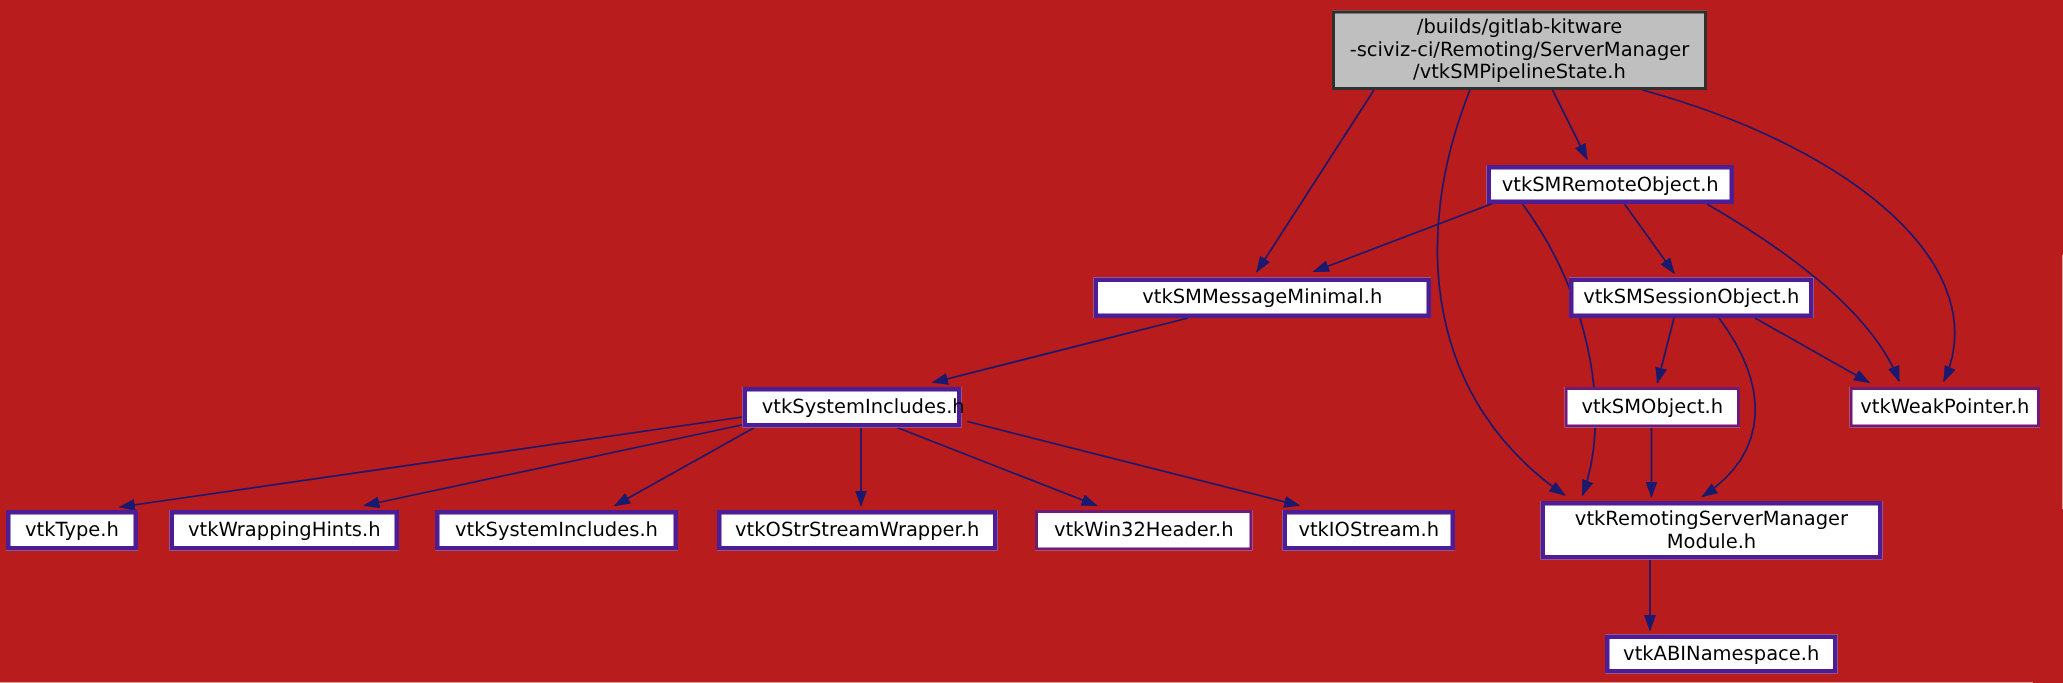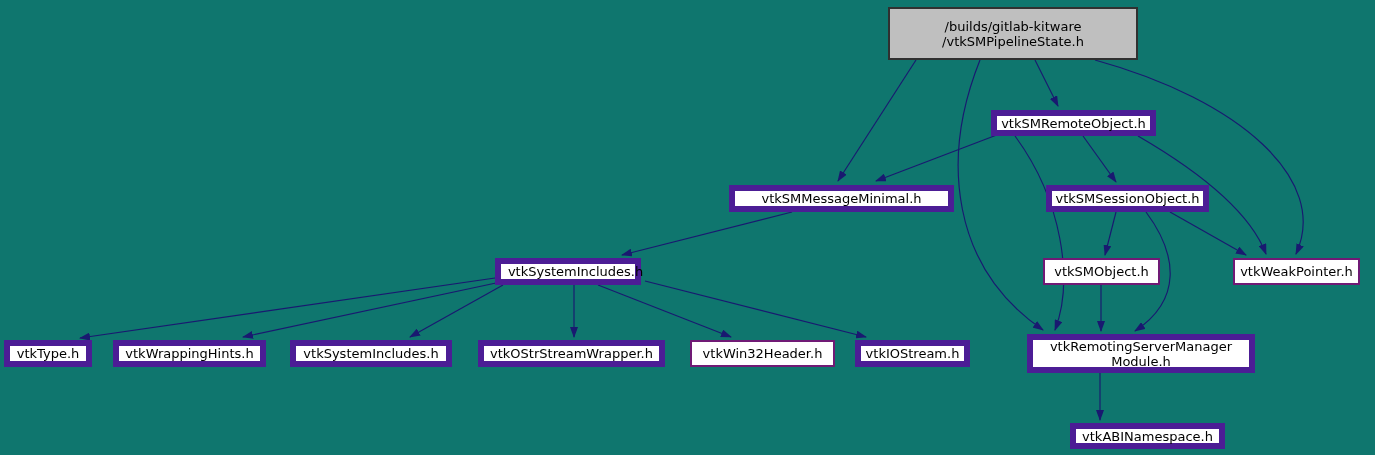--- a/index.html
+++ b/index.html
@@ -1,24 +1,24 @@
 <!DOCTYPE html>
 <html><head>
 <meta charset="utf-8">
 <style>
   html,body{margin:0;padding:0;background:#ffffff;}
   #canvas{
-    position:relative;width:1375px;height:455px;background:#0f766e;
+    position:relative;width:1375px;height:455px;background:#b91c1c;
     font-family:"DejaVu Sans","Liberation Sans",sans-serif;overflow:hidden;
   }
   #edges{position:absolute;left:0;top:0;width:1375px;height:455px;}
   .edge{fill:none;stroke:#191970;stroke-width:1.15px;}
   .node{
     position:absolute;box-sizing:border-box;background:#ffffff;
-    border:6px solid #4c1d95;color:#000000;
+    border:3px solid #4c1d95;color:#000000;
     display:flex;flex-direction:column;align-items:center;justify-content:center;
     font-size:13px;line-height:15px;white-space:nowrap;text-align:center;
   }
   .node.root{background:#bfbfbf;border:2px solid #303030;}
   .node.red{border:2px solid #701a75;}
 </style>
 </head>
 <body>
 
 <div id="canvas">
@@ -47,20 +47,21 @@
         <path d="M503,285 L410,337" class="edge" stroke="#191970" marker-end="url(#arrow)"></path>
         <path d="M574,285 L574,337" class="edge" stroke="#191970" marker-end="url(#arrow)"></path>
         <path d="M598,285 L731,337" class="edge" stroke="#191970" marker-end="url(#arrow)"></path>
         <path d="M645,281 L866,337" class="edge" stroke="#191970" marker-end="url(#arrow)"></path>
         <path d="M1100,373 L1100,420" class="edge" stroke="#191970" marker-end="url(#arrow)"></path>
       </g>
   </svg>
   <div id="nodes-layer">
       <div class="node root" style="left: 888px; top: 7px; width: 250px; height: 53px;">
         <div>/builds/gitlab-kitware</div>
+        <div>-sciviz-ci/Remoting/ServerManager</div>
         <div>/vtkSMPipelineState.h</div>
       </div>
       <div class="node plain" style="left: 991px; top: 110px; width: 165px; height: 26px;">
         <div>vtkSMRemoteObject.h</div>
       </div>
       <div class="node plain" style="left: 729px; top: 185px; width: 225px; height: 27px;">
         <div>vtkSMMessageMinimal.h</div>
       </div>
       <div class="node plain" style="left: 1046px; top: 185px; width: 163px; height: 27px;">
         <div>vtkSMSessionObject.h</div>

